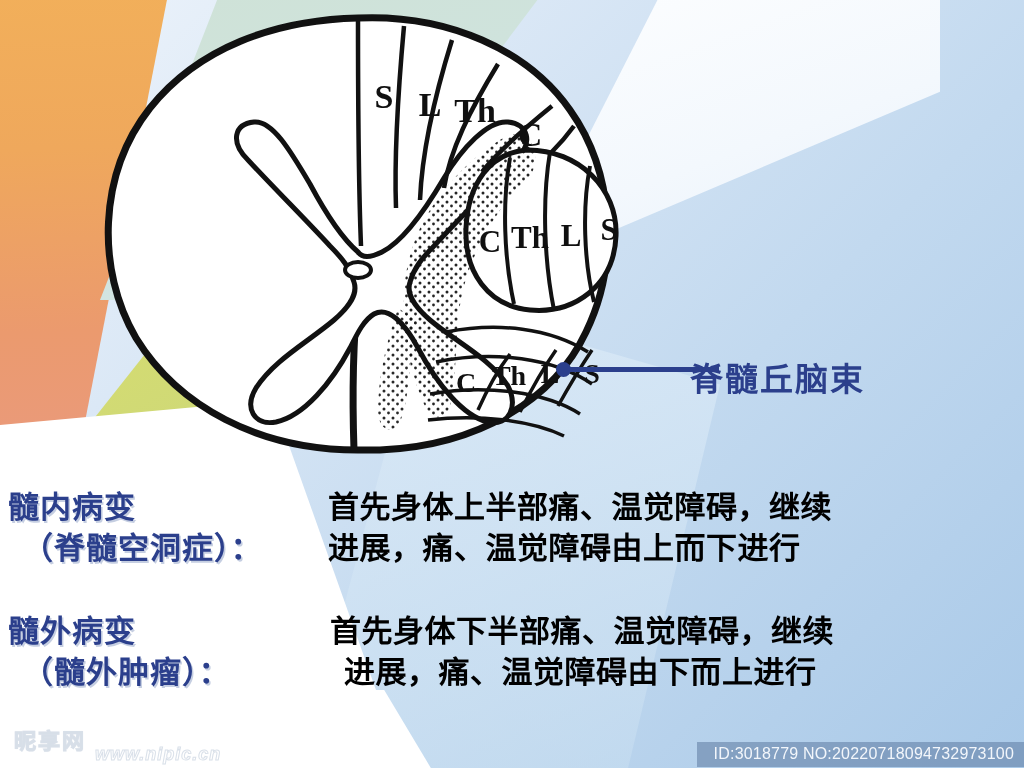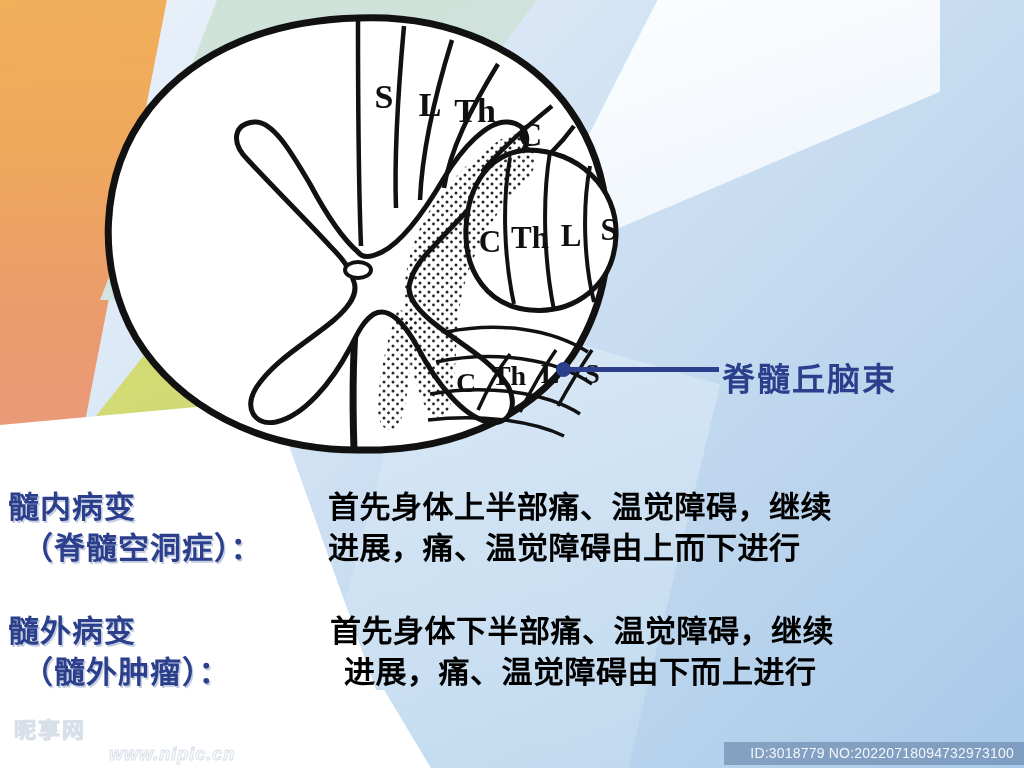--- a/index.html
+++ b/index.html
@@ -66,21 +66,21 @@
   
   #callout{position:absolute;left:556px;top:366px;height:10px;}
   .callout-dot{
     position:absolute;left:0;top:-4px;width:15px;height:15px;border-radius:50%;
     background:#2b3f8c;
   }
   .callout-line{
     position:absolute;left:7px;top:1px;width:156px;height:5px;background:#2b3f8c;
   }
   #callout-label{
-    position:absolute;left:722px;top:353px;
+    position:absolute;left:690px;top:353px;
     font-family:"Liberation Serif","DejaVu Serif",serif;
     font-size:33px;font-weight:700;color:#2b3f8c;letter-spacing:2px;
     white-space:nowrap;
   }
 
   
   .row{position:absolute;display:flex;align-items:flex-start;}
   .lesion-term{
     font-family:"Liberation Serif","DejaVu Serif",serif;
     font-weight:700;color:#2b3f8c;
@@ -103,43 +103,43 @@
   #row-intra .lesion-desc .l2{padding-left:0px;}
 
   #row-extra{left:8px;top:612px;}
   #row-extra .lesion-term{width:316px;}
   #row-extra .lesion-desc{padding-left:6px;}
   #row-extra .lesion-desc .l2{padding-left:14px;}
 
   
   #watermark{
     position:absolute;left:14px;top:712px;
-    display:flex;align-items:flex-start;gap:23px;
+    display:flex;align-items:center;gap:9px;
     font-family:"Liberation Sans","DejaVu Sans",sans-serif;
     user-select:none;
   }
   #wm-mark{
     font-size:22px;font-weight:700;letter-spacing:2px;
     color:transparent;
     -webkit-text-stroke:1px rgba(215,222,232,.95);
     text-shadow:0 0 1px rgba(200,210,224,.7);
   }
   #wm-url{
     font-size:18px;font-style:italic;font-weight:700;letter-spacing:1px;
     color:transparent;
     margin-top:32px;
     -webkit-text-stroke:1px rgba(215,222,232,.95);
   }
   #id-badge{
     position:absolute;right:0px;top:742px;
-    padding:3px 10px 4px 26px;
+    padding:3px 10px 4px 17px;
     background:rgba(92,122,160,.55);
     color:#f2f6fb;
     font-family:"Liberation Sans","DejaVu Sans",sans-serif;
-    font-size:14px;letter-spacing:.2px;white-space:nowrap;
+    font-size:16px;letter-spacing:.2px;white-space:nowrap;
   }
 </style>
 </head>
 <body>
 
 <div id="slide">
 
   <div class="bg-layer">
     <div class="wedge wedge-orange"></div>
     <div class="wedge wedge-mint"></div>

